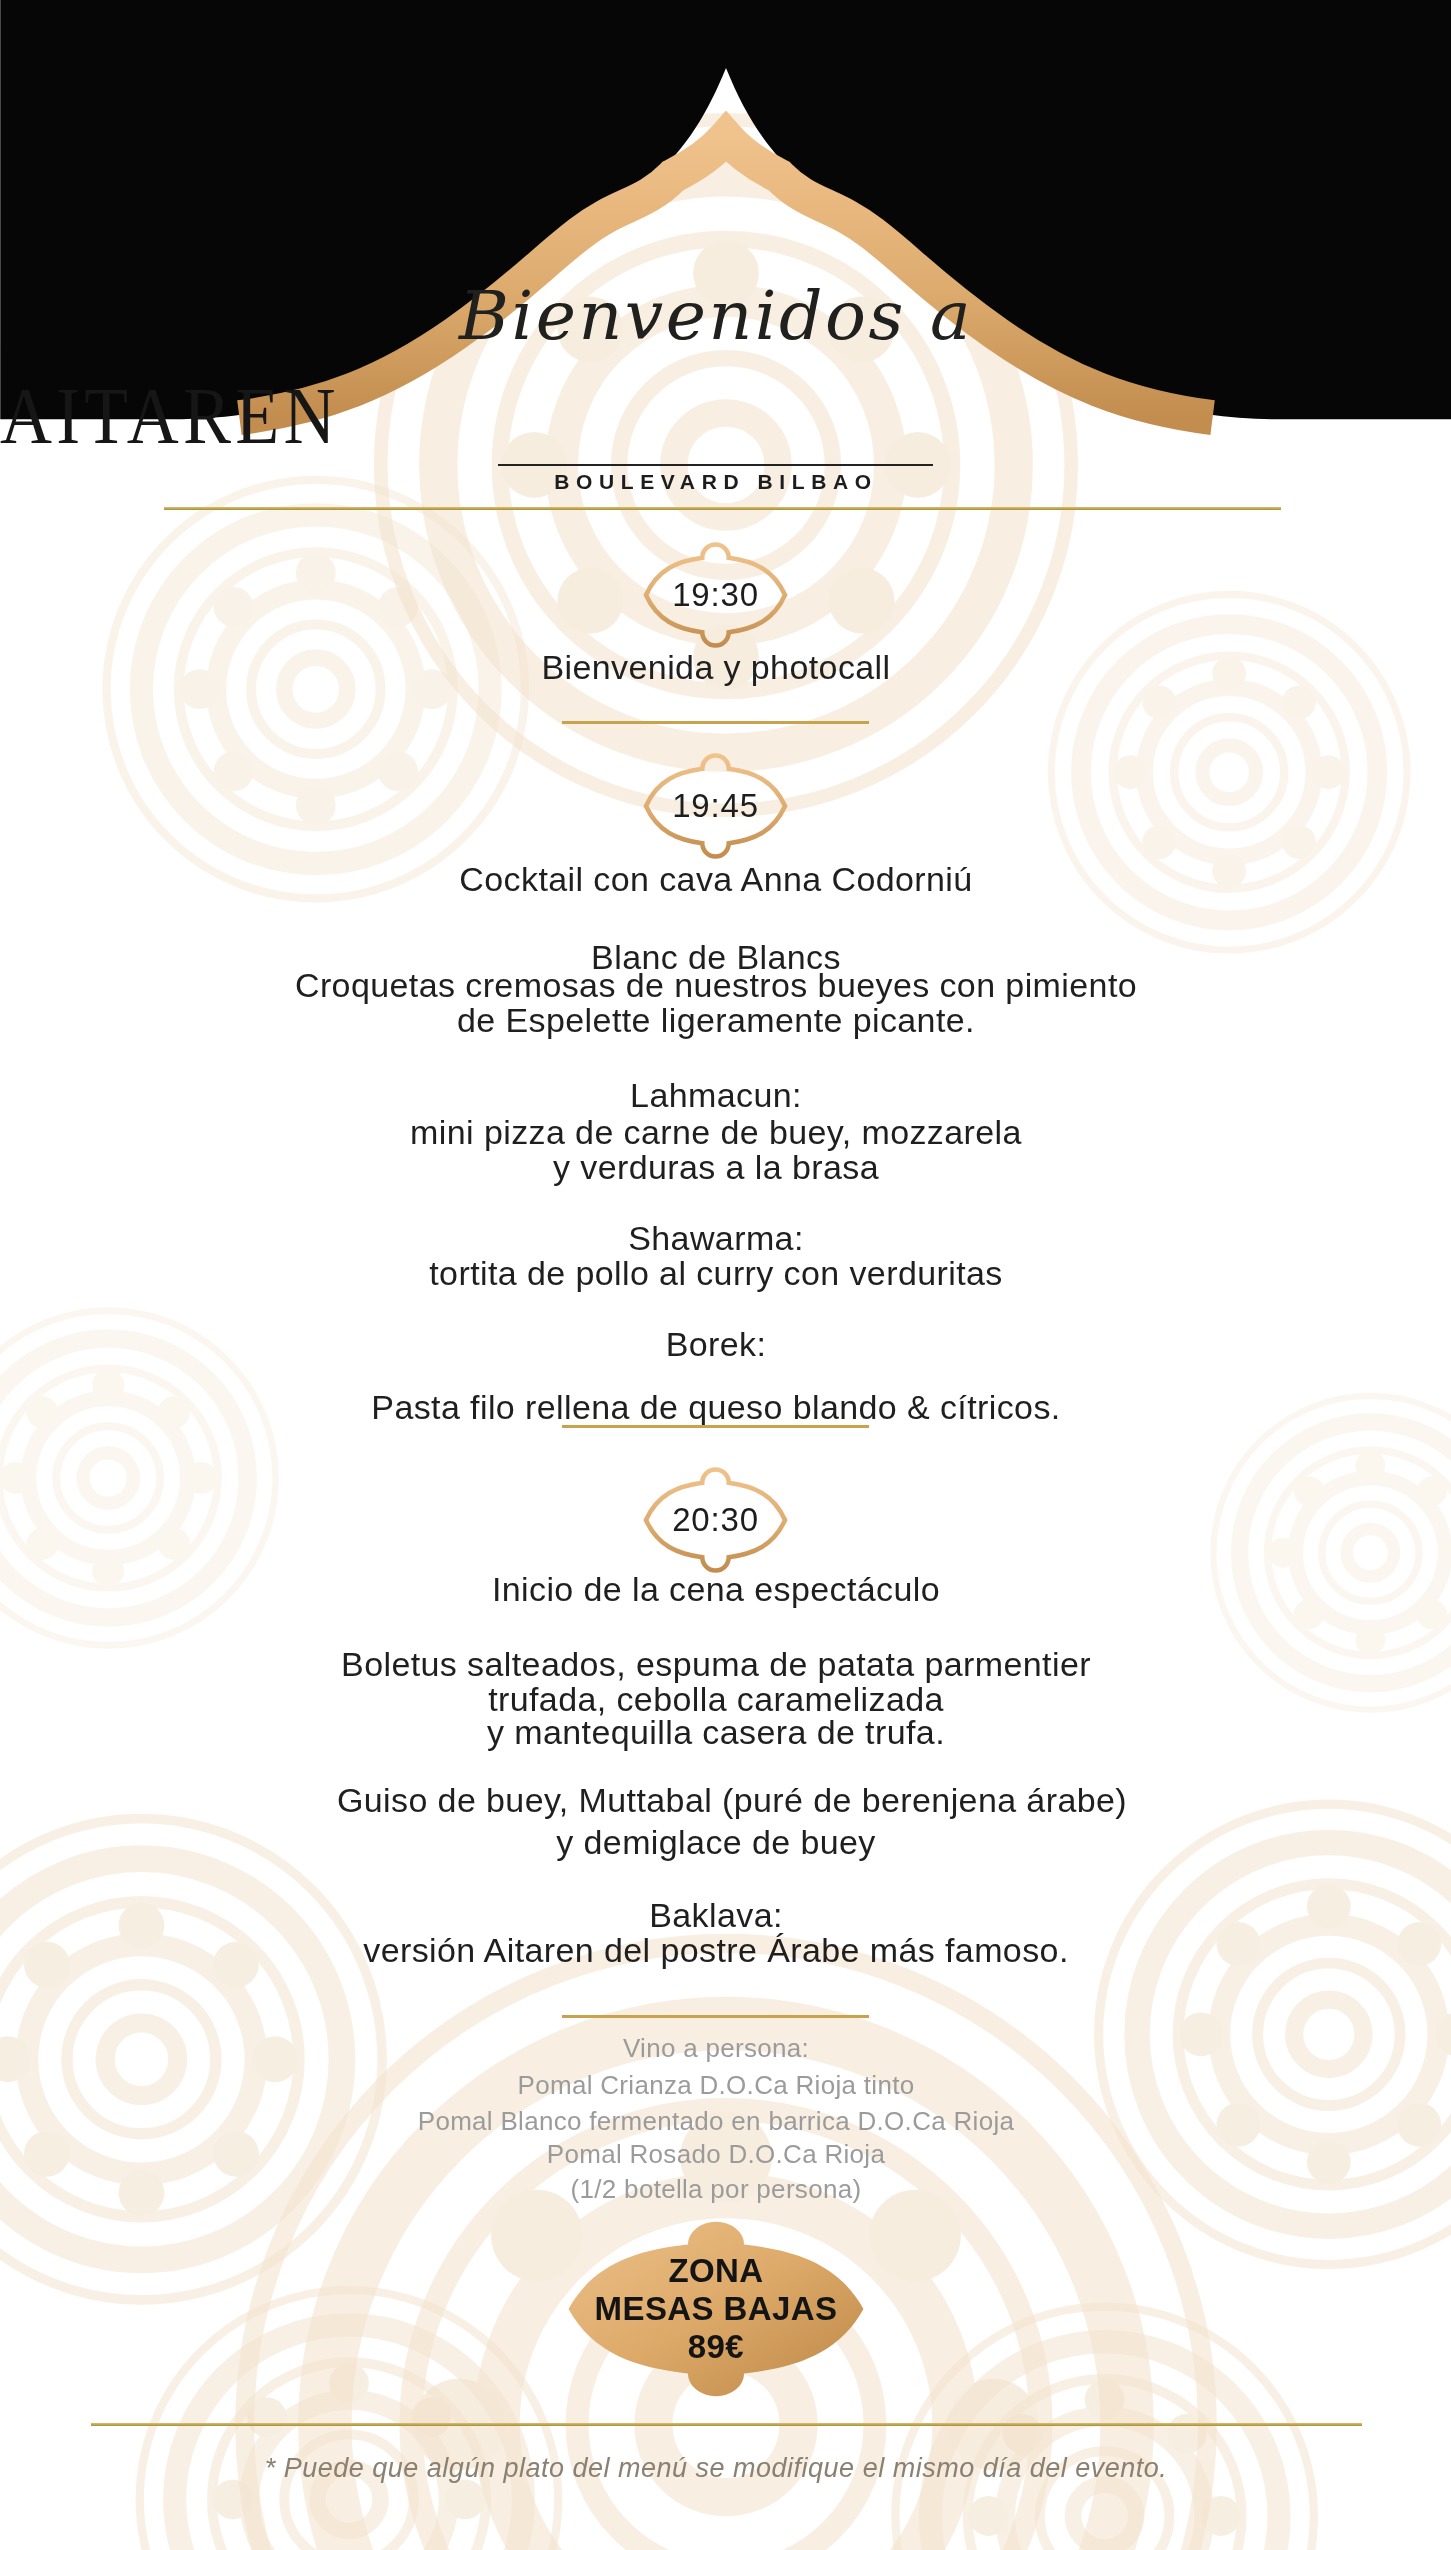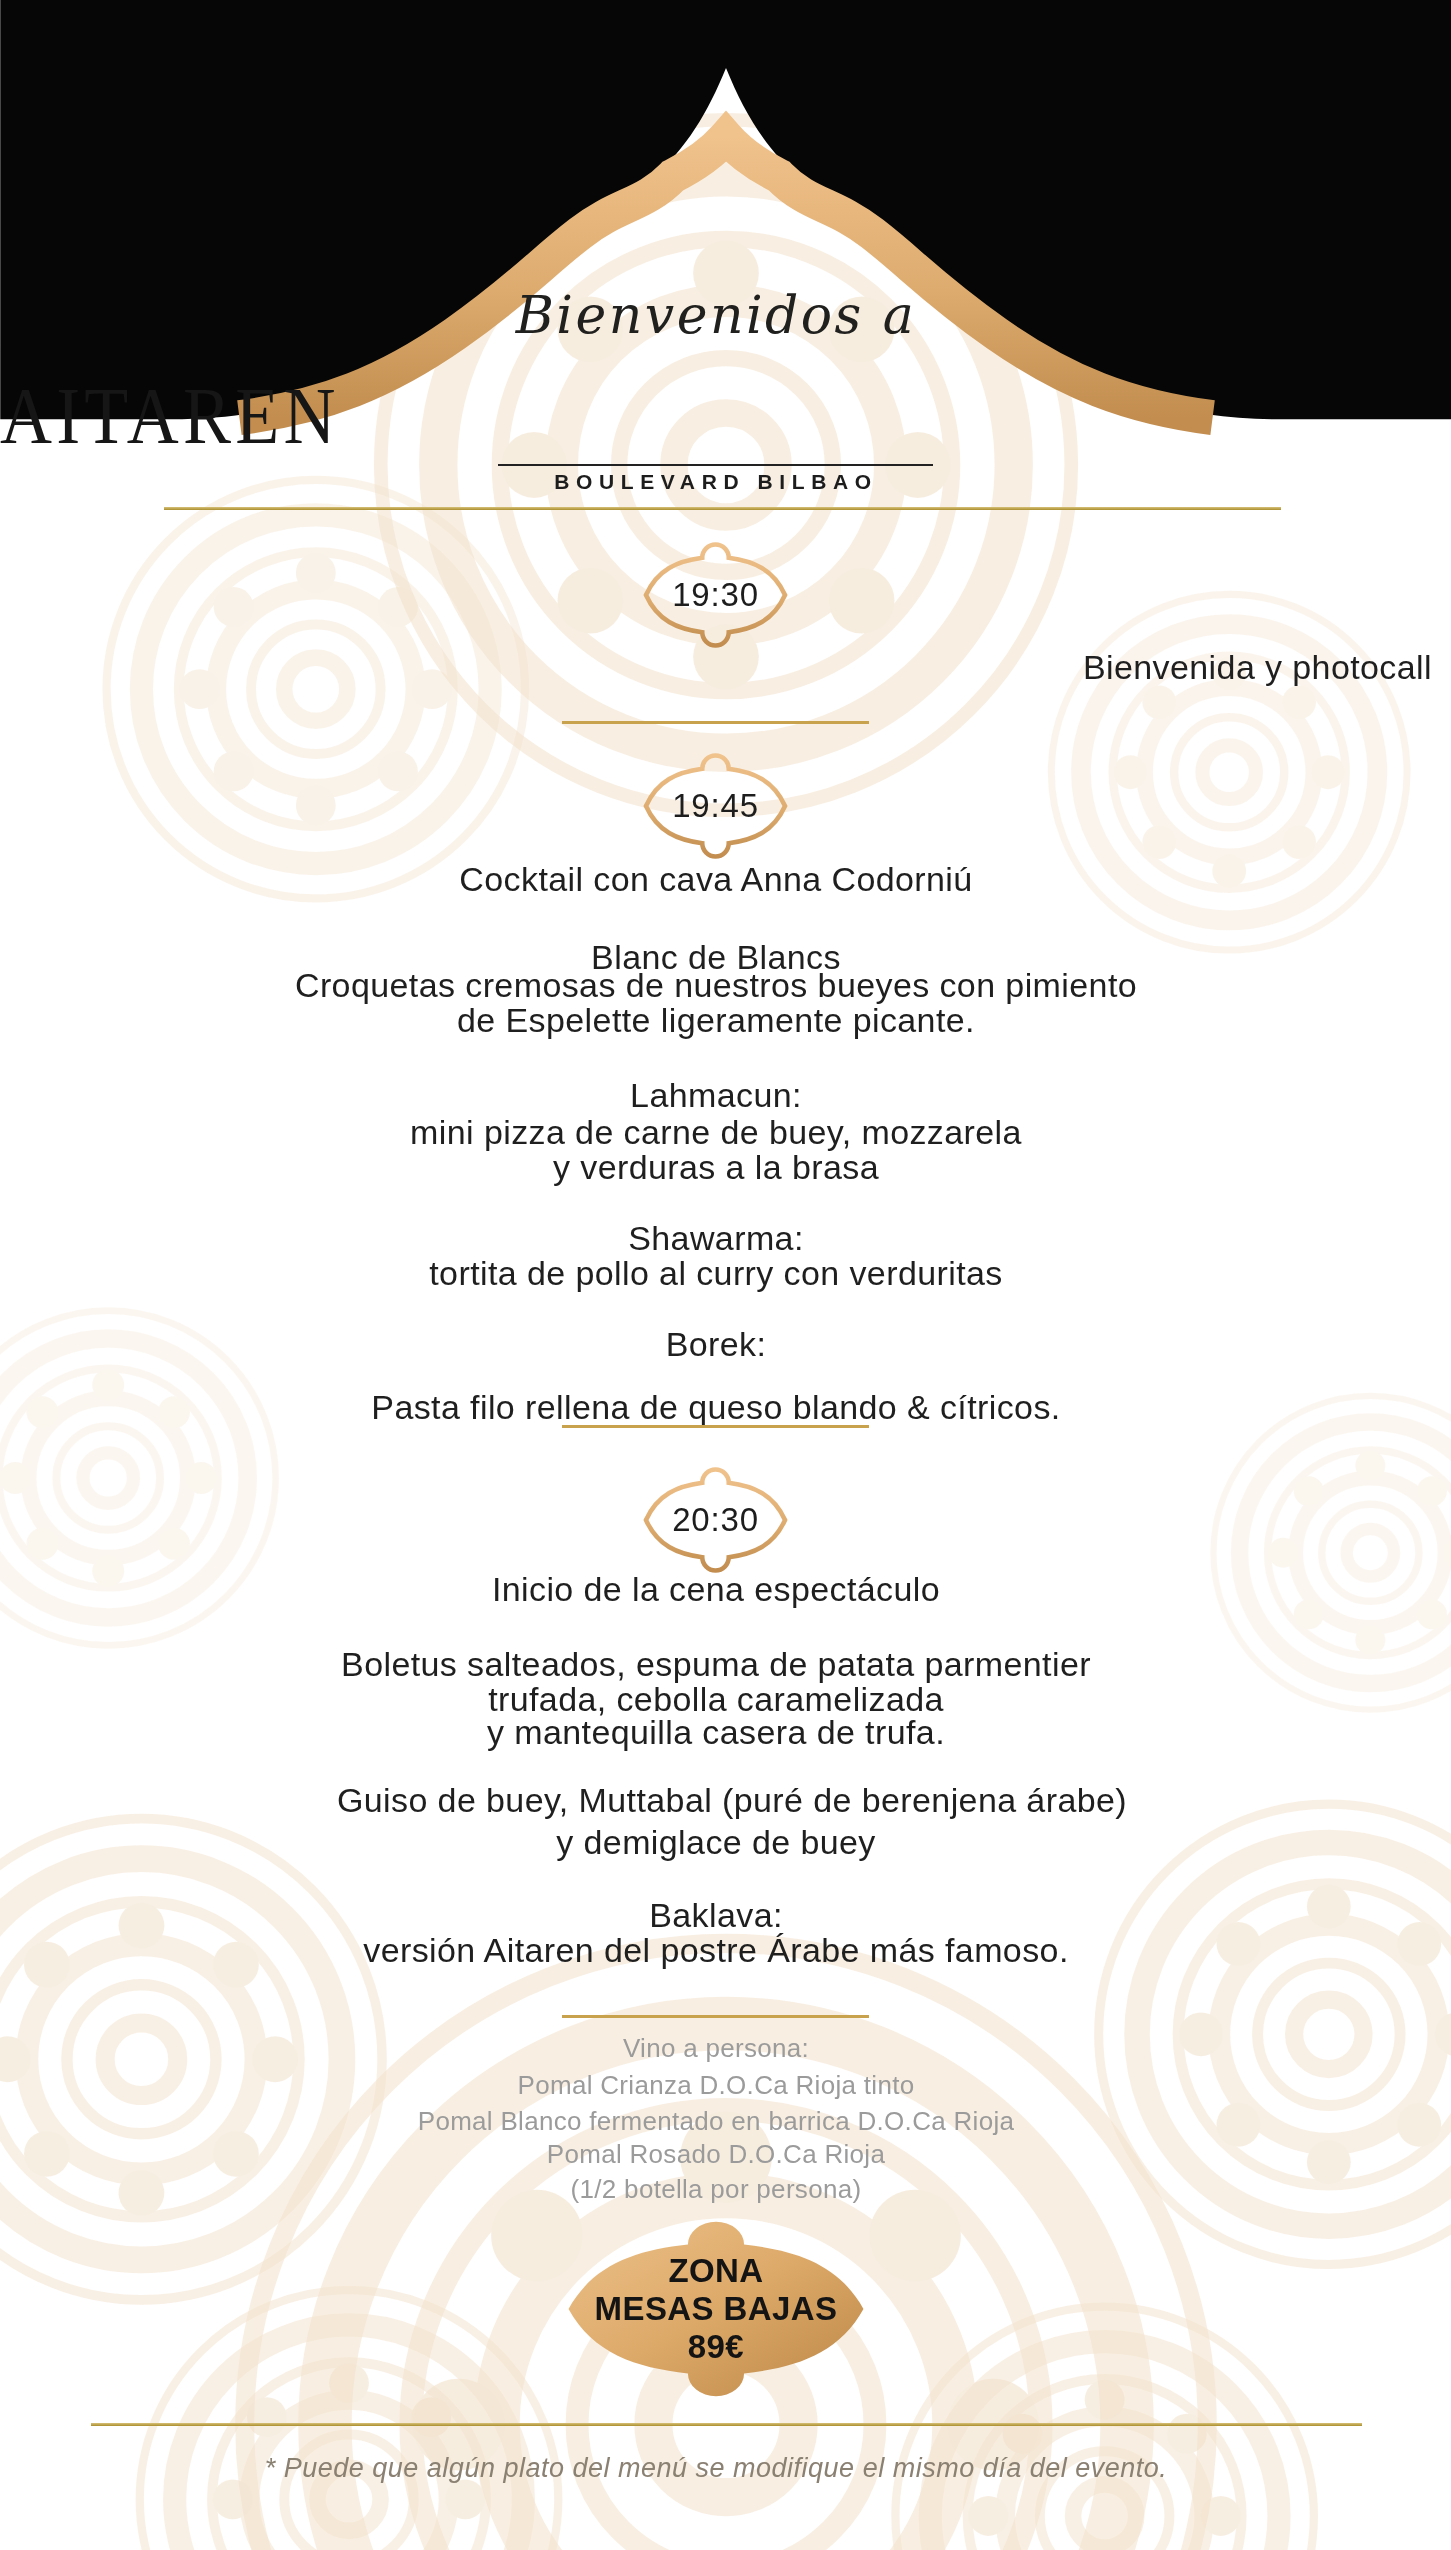--- a/index.html
+++ b/index.html
@@ -15,21 +15,21 @@
   .line {
     position:absolute; left:0; right:0; text-align:center;
     font-size:34px; line-height:37px; color:#1f1f1f; letter-spacing:0.4px;
   }
   .muted { font-size:26px; line-height:30px; color:#9b9b9b; letter-spacing:0.3px; }
   .footnote-line { font-size:27px; color:#8b8173; font-style:italic; letter-spacing:0.5px; }
 
   .welcome-script {
     position:absolute; left:0; right:0; top:274px; text-align:center;
     font-family:"DejaVu Serif", serif; font-style:italic;
-    font-size:52px; line-height:83px; color:#20201e; letter-spacing:2.5px;
+    font-size:68px; line-height:83px; color:#20201e; letter-spacing:2.5px;
   }
   .brand {
     position:absolute; left:0; right:0; top:372px; text-align:left;
     font-family:"Liberation Serif", serif; font-size:72px; line-height:88px;
     color:#161616; letter-spacing:4.2px; font-weight:400;
   }
   .brand .stretch { display:inline-block; transform:scaleY(1.12); transform-origin:center; }
   .brand-rule {
     position:absolute; top:464px; left:50%; width:435px; margin-left:-218px;
     height:1.7px; background:#222222;
@@ -148,21 +148,21 @@
     <div class="brand-location">BOULEVARD BILBAO</div>
 
     <div class="gold-rule" style="top:507px; left:164px; width:1117px;"></div>
 
     <div class="time-badge" style="top:541px;text-decoration:underline;">
       <svg width="149" height="108" viewBox="0 0 180 130">
         <use href="#badge-shape" fill="none" stroke="url(#goldGrad)" stroke-width="5.5"></use>
       </svg>
       <div class="time-text">19:30</div>
     </div>
-    <div class="line" style="top:649px;text-align:right;">Bienvenida y photocall</div>
+    <div class="line" style="top:649px;">Bienvenida y photocall</div>
 
     <div class="divider" style="top:721px;"></div>
 
     <div class="time-badge" style="top:752px;">
       <svg width="149" height="108" viewBox="0 0 180 130">
         <use href="#badge-shape" fill="none" stroke="url(#goldGrad)" stroke-width="5.5"></use>
       </svg>
       <div class="time-text">19:45</div>
     </div>
     <div class="line" style="top:861px;">Cocktail con cava Anna Codorniú</div>

